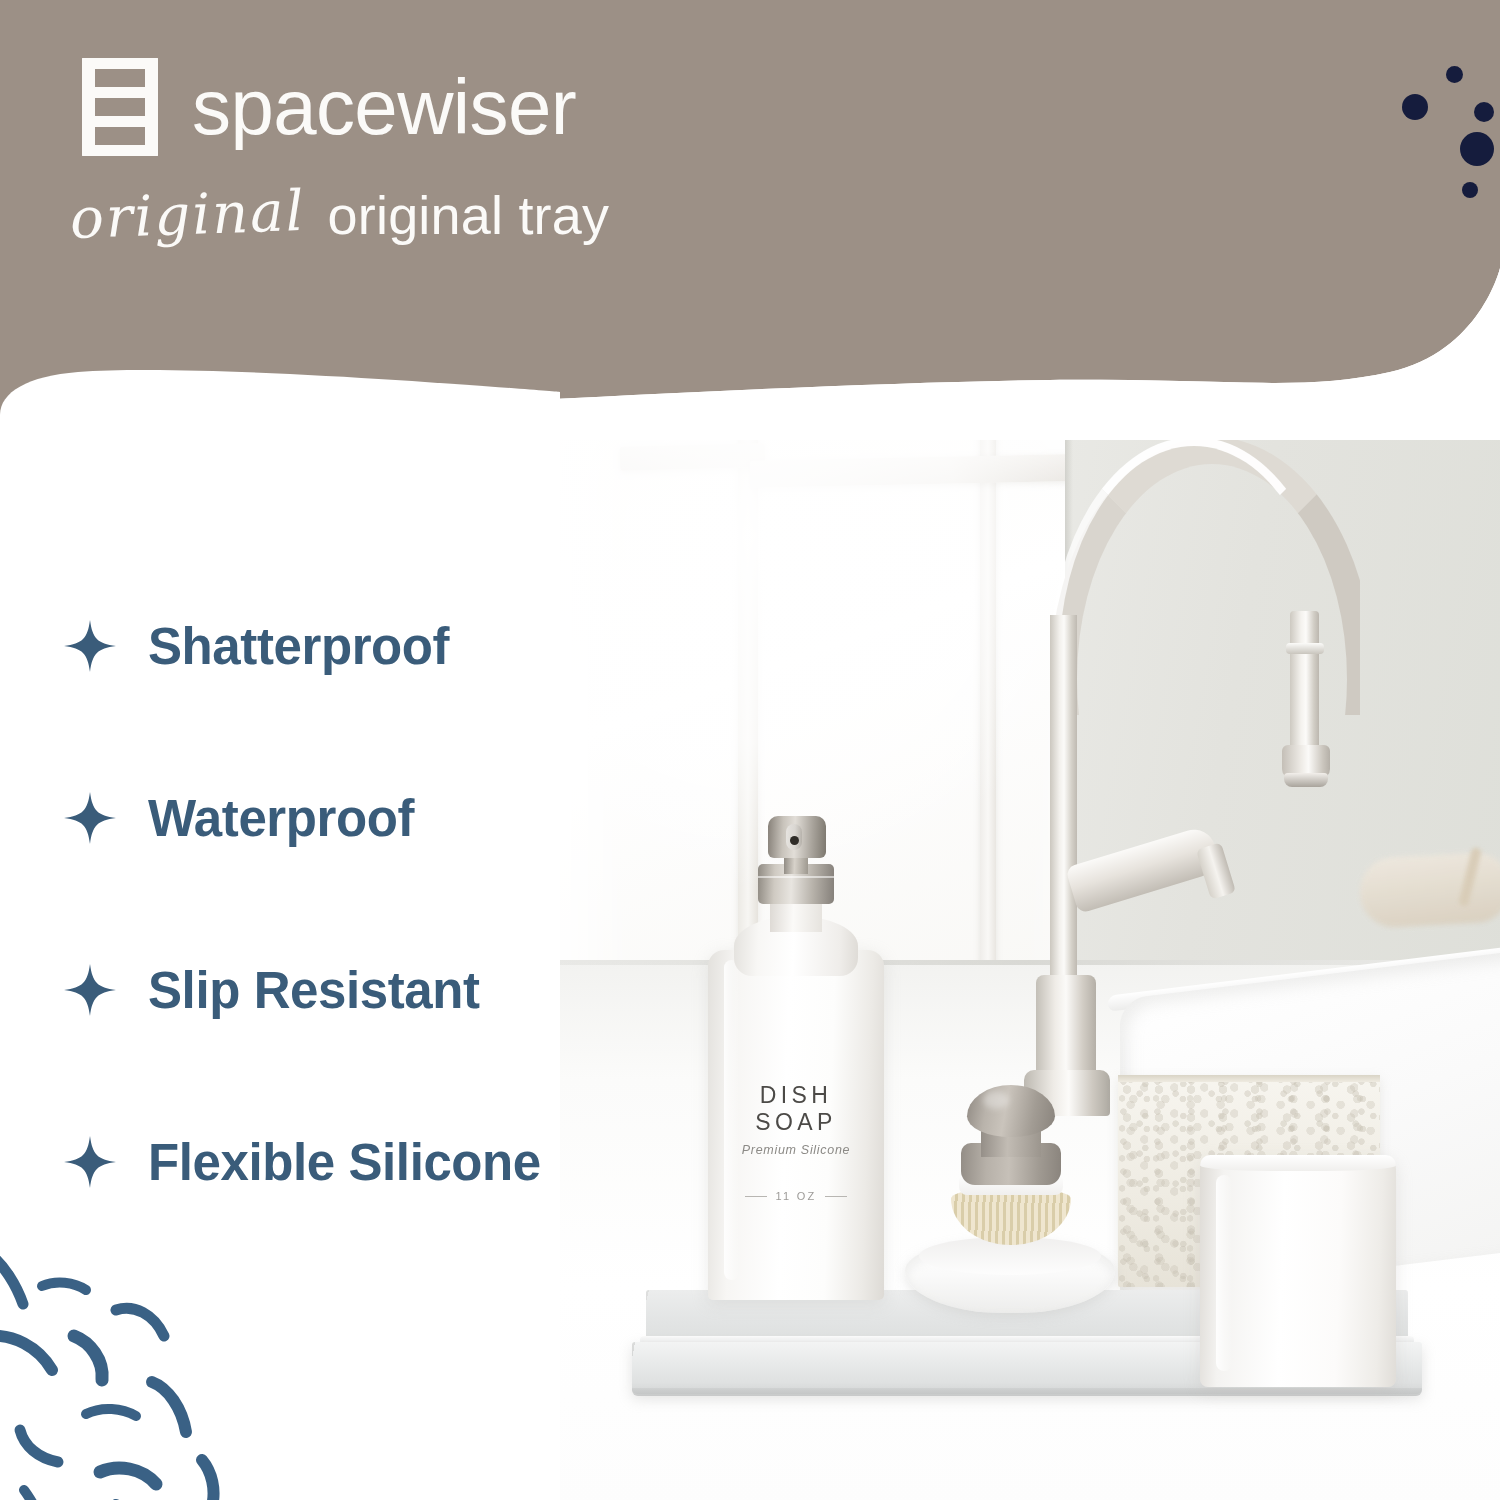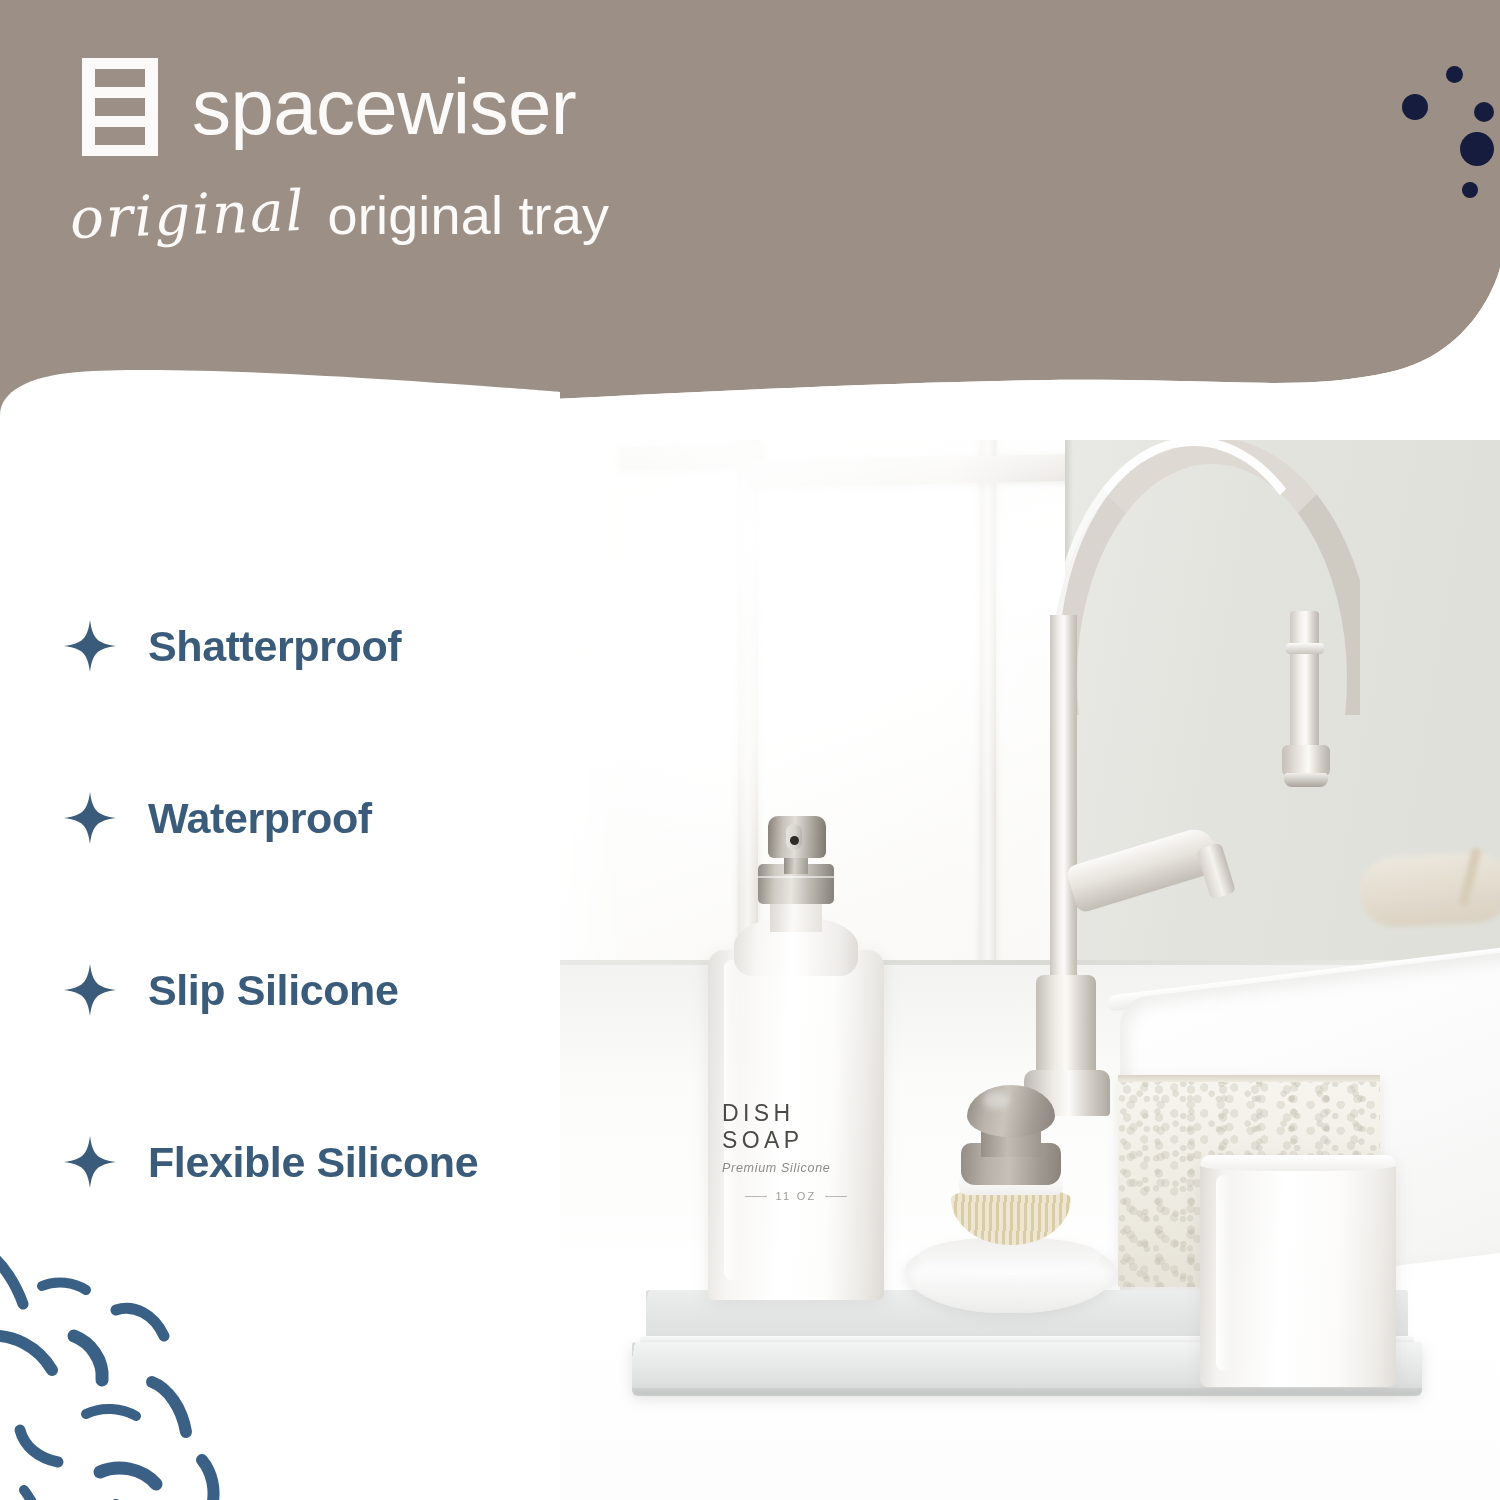--- a/index.html
+++ b/index.html
@@ -128,21 +128,21 @@
     background:linear-gradient(92deg,#908b83 0%,#cfcac2 22%,#e8e5e0 44%,#b7b2aa 72%,#85807a 100%);}
   .bt-collarL{position:absolute;left:50px;top:46px;width:76px;height:2px;background:rgba(255,255,255,.55);}
   .bt-stem{position:absolute;left:76px;top:14px;width:24px;height:30px;
     background:linear-gradient(92deg,#8d8880,#d7d2ca 45%,#9d988f);}
   .bt-head{position:absolute;left:60px;top:-14px;width:58px;height:42px;border-radius:10px 10px 6px 6px;
     background:linear-gradient(92deg,#878179 0%,#c8c3bb 26%,#e2ded8 46%,#a8a39b 76%,#7d786f 100%);}
   .bt-hole{position:absolute;left:82px;top:6px;width:9px;height:9px;border-radius:50%;
     background:#2f2c28;}
   .bt-headslot{position:absolute;left:78px;top:-6px;width:16px;height:26px;border-radius:8px;
     background:linear-gradient(92deg,rgba(255,255,255,.5),rgba(120,115,108,.25));}
-  .bt-label{position:absolute;left:14px;top:270px;width:148px;text-align:left;}
+  .bt-label{position:absolute;left:14px;top:252px;width:148px;text-align:center;}
   .bt-title{font-size:23px;letter-spacing:4.4px;color:#4c4a47;font-weight:400;}
   .bt-sub{font-size:12.5px;letter-spacing:.7px;color:#8c8a86;margin-top:7px;font-style:italic;}
   .bt-oz{position:absolute;left:16px;top:360px;width:144px;text-align:center;
          font-size:11px;letter-spacing:2.2px;color:#9d9b98;
          display:flex;align-items:center;justify-content:center;gap:9px;}
   .bt-oz::before,.bt-oz::after{content:"";width:22px;height:1px;background:#b8b6b2;display:block;}
   .bt-hl{position:absolute;left:16px;top:130px;width:15px;height:320px;border-radius:10px;
          background:linear-gradient(90deg,rgba(255,255,255,.9),rgba(255,255,255,0));}
 
   
@@ -213,21 +213,21 @@
   .tg-script{font-family:"DejaVu Serif",serif;font-style:italic;font-size:56px;color:#fbfaf8;
              letter-spacing:2px;transform:rotate(-2deg);font-weight:400;}
   .tg-plain{font-size:54px;color:#fbfaf8;font-weight:400;letter-spacing:.2px;}
   .dots{position:absolute;left:1370px;top:40px;width:130px;height:170px;}
   .dots b{position:absolute;display:block;border-radius:50%;background:#151c3d;}
 
   
   .features{position:absolute;left:64px;top:560px;width:570px;}
   .frow{display:flex;align-items:center;height:172px;}
   .star{width:52px;height:52px;flex:0 0 auto;margin-right:32px;}
-  .ftxt{font-size:43px;font-weight:bold;color:#3a5c7a;letter-spacing:-.4px;white-space:nowrap;}
+  .ftxt{font-size:51px;font-weight:bold;color:#3a5c7a;letter-spacing:-.4px;white-space:nowrap;}
 
   
   .arcs{position:absolute;left:-10px;top:1218px;width:290px;height:290px;}
 </style>
 </head>
 <body>
 
 <div id="stage">
 
   <div class="photo">
@@ -373,21 +373,21 @@
       <div class="frow">
         <svg class="star" viewBox="0 0 100 100">
           <path d="M50 0 C55 36 64 45 100 50 C64 55 55 64 50 100 C45 64 36 55 0 50 C36 45 45 36 50 0 Z" fill="#3A5C7A"></path>
         </svg>
         <span class="ftxt">Waterproof</span>
       </div>
       <div class="frow">
         <svg class="star" viewBox="0 0 100 100">
           <path d="M50 0 C55 36 64 45 100 50 C64 55 55 64 50 100 C45 64 36 55 0 50 C36 45 45 36 50 0 Z" fill="#3A5C7A"></path>
         </svg>
-        <span class="ftxt">Slip Silicone</span>
+        <span class="ftxt">Slip Resistant</span>
       </div>
       <div class="frow">
         <svg class="star" viewBox="0 0 100 100">
           <path d="M50 0 C55 36 64 45 100 50 C64 55 55 64 50 100 C45 64 36 55 0 50 C36 45 45 36 50 0 Z" fill="#3A5C7A"></path>
         </svg>
         <span class="ftxt">Flexible Silicone</span>
       </div>
     </div>
 
   <div class="arcs">

